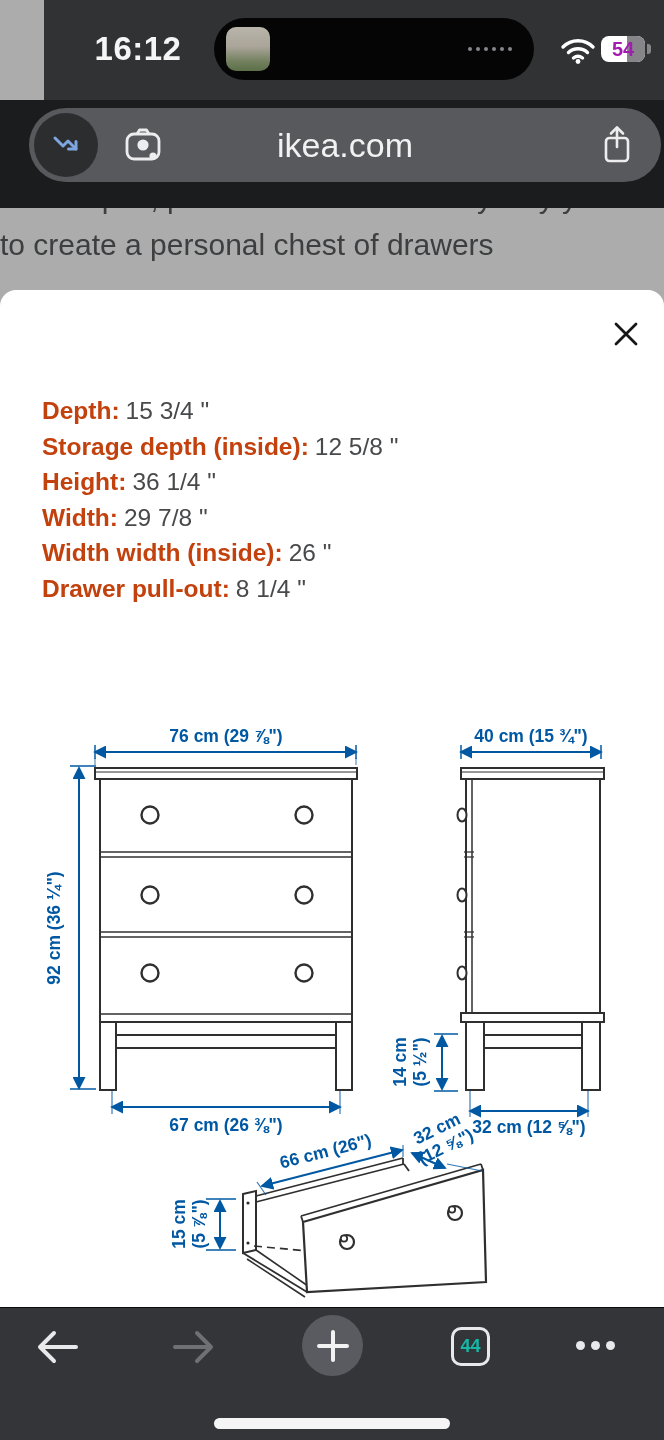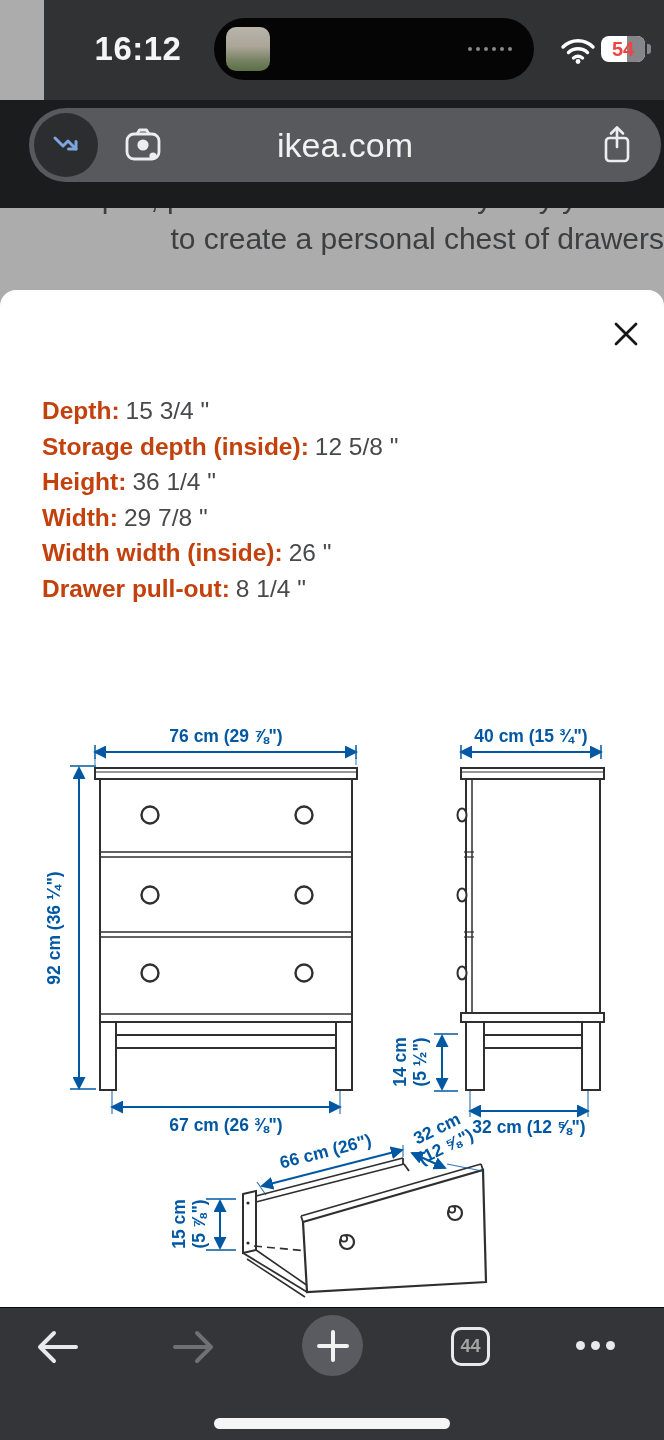--- a/index.html
+++ b/index.html
@@ -13,57 +13,57 @@
   .island{position:absolute;left:170px;top:18px;width:320px;height:62px;border-radius:31px;background:#050505;}
   .island-thumb{position:absolute;left:12px;top:9px;width:44px;height:44px;border-radius:10px;
         background:linear-gradient(180deg,#b9b5aa 0%,#aaa499 45%,#73805e 78%,#5c6f49 100%);}
   .island-dots{position:absolute;right:22px;top:29px;display:flex;gap:4px;}
   .island-dots i{width:4px;height:4px;border-radius:50%;background:#87878C;}
   .wifi{position:absolute;left:516px;top:37px;}
   .battery{position:absolute;left:557px;top:36px;width:44px;height:26px;border-radius:8px;
            background:#fff;overflow:hidden;}
   .battery .drain{position:absolute;right:0;top:0;width:42%;height:100%;background:#85858A;}
   .battery .pct{position:absolute;left:0;top:0;width:100%;height:100%;display:flex;align-items:center;
-           justify-content:center;color:#ef4444;font-size:20px;font-weight:700;}
+           justify-content:center;color:#a21caf;font-size:20px;font-weight:700;}
   .battery-nub{position:absolute;left:603px;top:44px;width:4px;height:10px;border-radius:0 3px 3px 0;background:#85858A;}
 
   
   .urlsection{position:absolute;left:0;top:100px;width:664px;height:108px;background:#1B1C1E;}
   .urlpill{position:absolute;left:29px;top:8px;width:632px;height:74px;border-radius:37px;background:#58595D;}
   .pill-circle{position:absolute;left:5px;top:5px;width:64px;height:64px;border-radius:50%;background:#2B2D2F;
                display:flex;align-items:center;justify-content:center;}
   .camera-wrap{position:absolute;left:94px;top:17px;}
   .urltext{position:absolute;left:0;top:0;width:100%;height:74px;display:flex;align-items:center;
            justify-content:center;color:#F2F2F3;font-size:34px;}
   .share-wrap{position:absolute;right:28px;top:16px;}
 
   
   .dimpage{position:absolute;left:0;top:208px;width:664px;height:82px;background:#ACACAC;overflow:hidden;}
   .partial{position:absolute;left:0;top:-27px;width:100%;text-align:center;
            font-size:30px;color:#3D3E40;white-space:nowrap;}
-  .caption{position:absolute;left:0;top:14px;width:100%;text-align:right;
+  .caption{position:absolute;left:0;top:20px;width:100%;text-align:left;
            font-size:30px;color:#3D3E40;}
 
   
   .modal{position:absolute;left:0;top:290px;width:664px;height:1017px;background:#fff;
          border-radius:16px 16px 0 0;}
   .close-btn{position:absolute;right:22px;top:28px;width:32px;height:32px;cursor:pointer;}
   .specs{position:absolute;left:42px;top:103px;font-size:24.5px;color:#48494B;line-height:35.6px;}
   .spec-label{font-weight:700;color:#c2410c;}
   .spec-value{margin-left:6px;}
   .diagram{position:absolute;left:0;top:415px;}
 
   
   .toolbar{position:absolute;left:0;top:1307px;width:664px;height:133px;background:#333538;border-top:1px solid #0c0c0d;}
   .tb-back{position:absolute;left:34px;top:20px;}
   .tb-fwd{position:absolute;left:171px;top:20px;}
   .tb-plus{position:absolute;left:302px;top:7px;width:61px;height:61px;border-radius:50%;background:#5A5B60;
            display:flex;align-items:center;justify-content:center;}
   .tb-tabs{position:absolute;left:451px;top:19px;width:33px;height:33px;border:3px solid #E9E9EB;border-radius:10px;
-           display:flex;align-items:center;justify-content:center;color:#a3a3a3;font-size:18px;font-weight:700;}
+           display:flex;align-items:center;justify-content:center;color:#14b8a6;font-size:18px;font-weight:700;}
   .tb-more{position:absolute;left:576px;top:33px;display:flex;gap:6px;}
   .tb-more i{width:9px;height:9px;border-radius:50%;background:#E9E9EB;}
   .home-indicator{position:absolute;left:214px;top:110px;width:236px;height:11px;border-radius:6px;background:#F5F5F5;}
 
   svg text{font-family:"Liberation Sans",sans-serif;}
 </style>
 </head>
 <body>
 
 <div class="phone">

